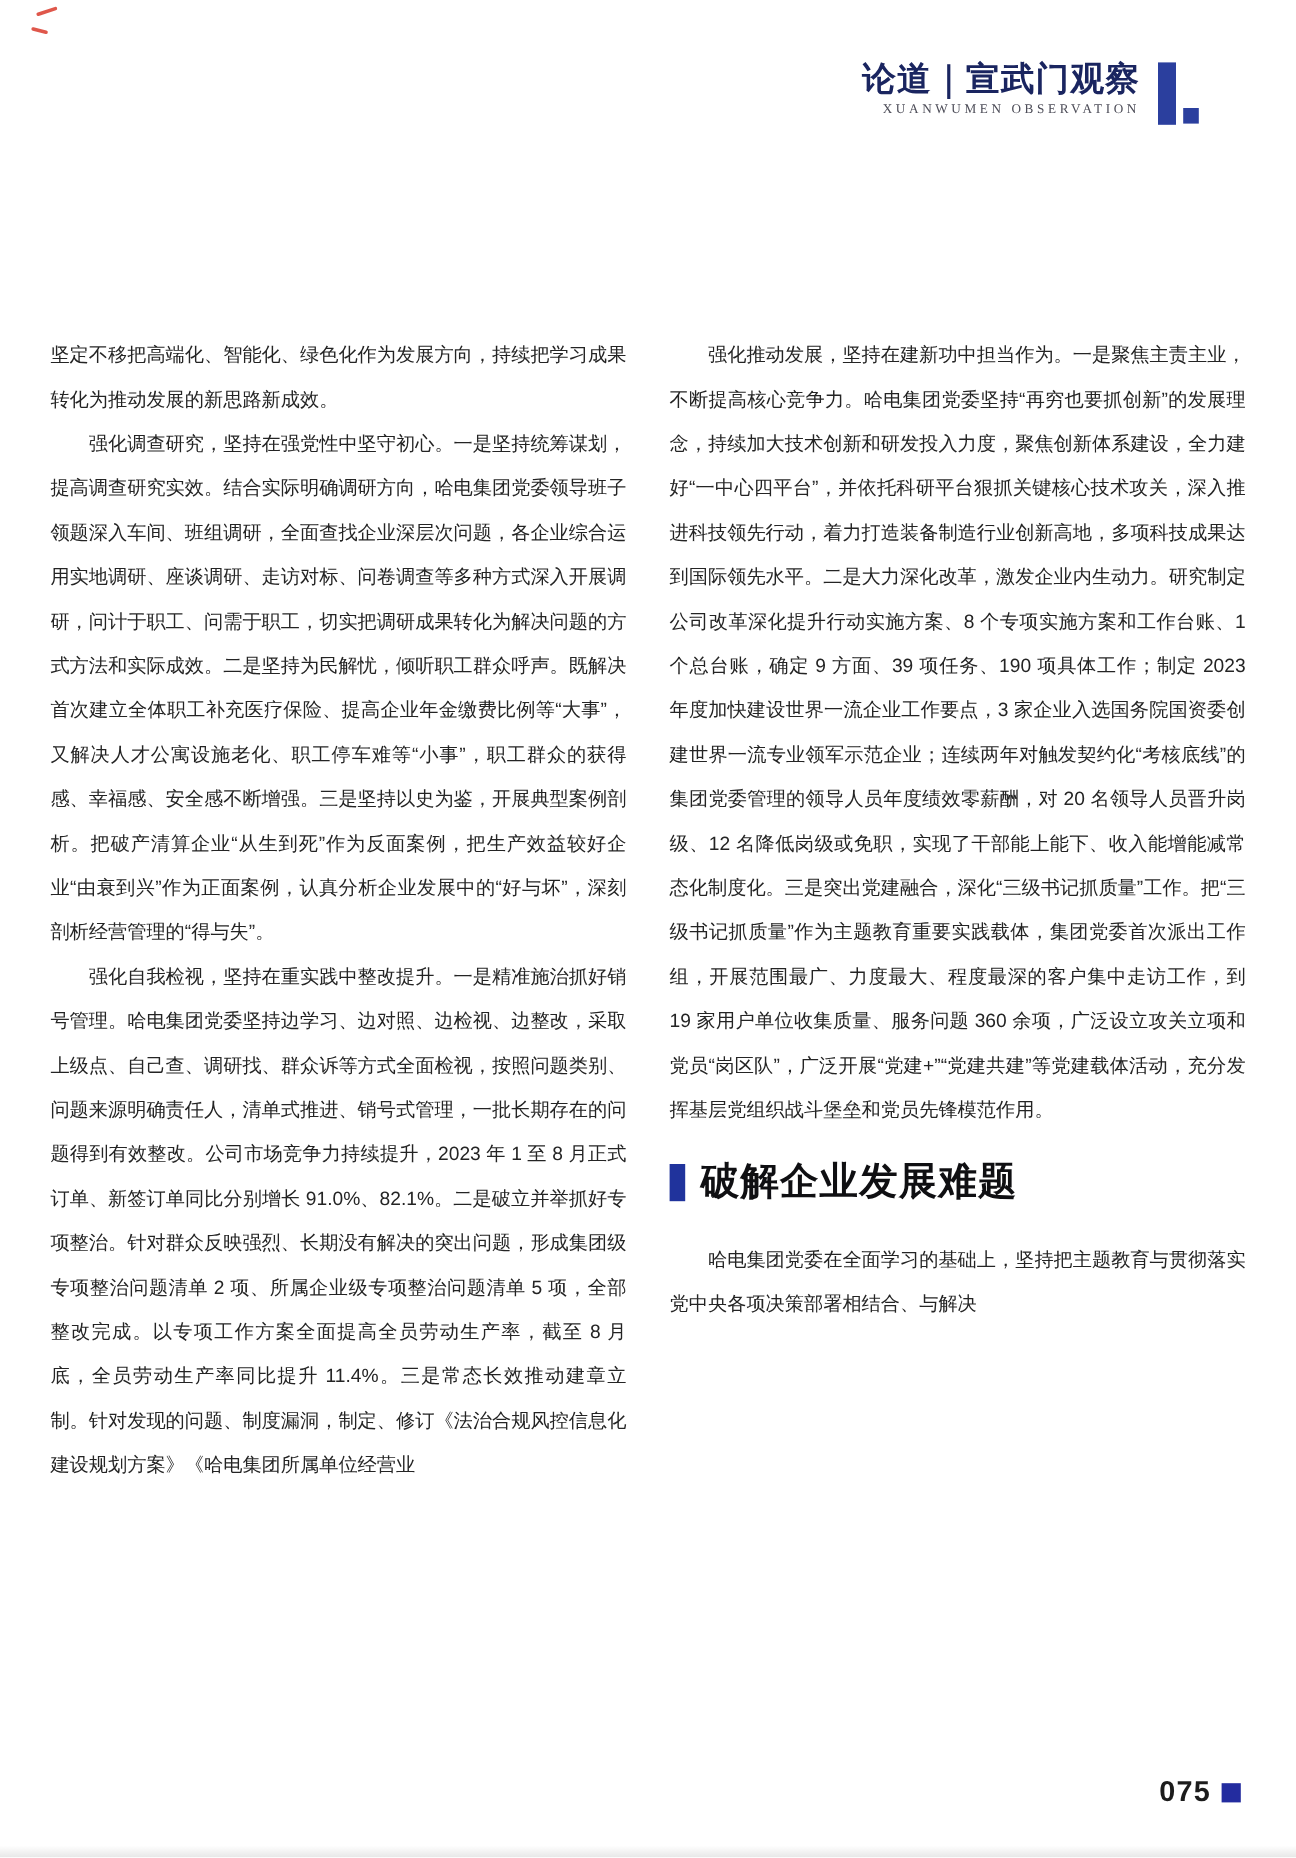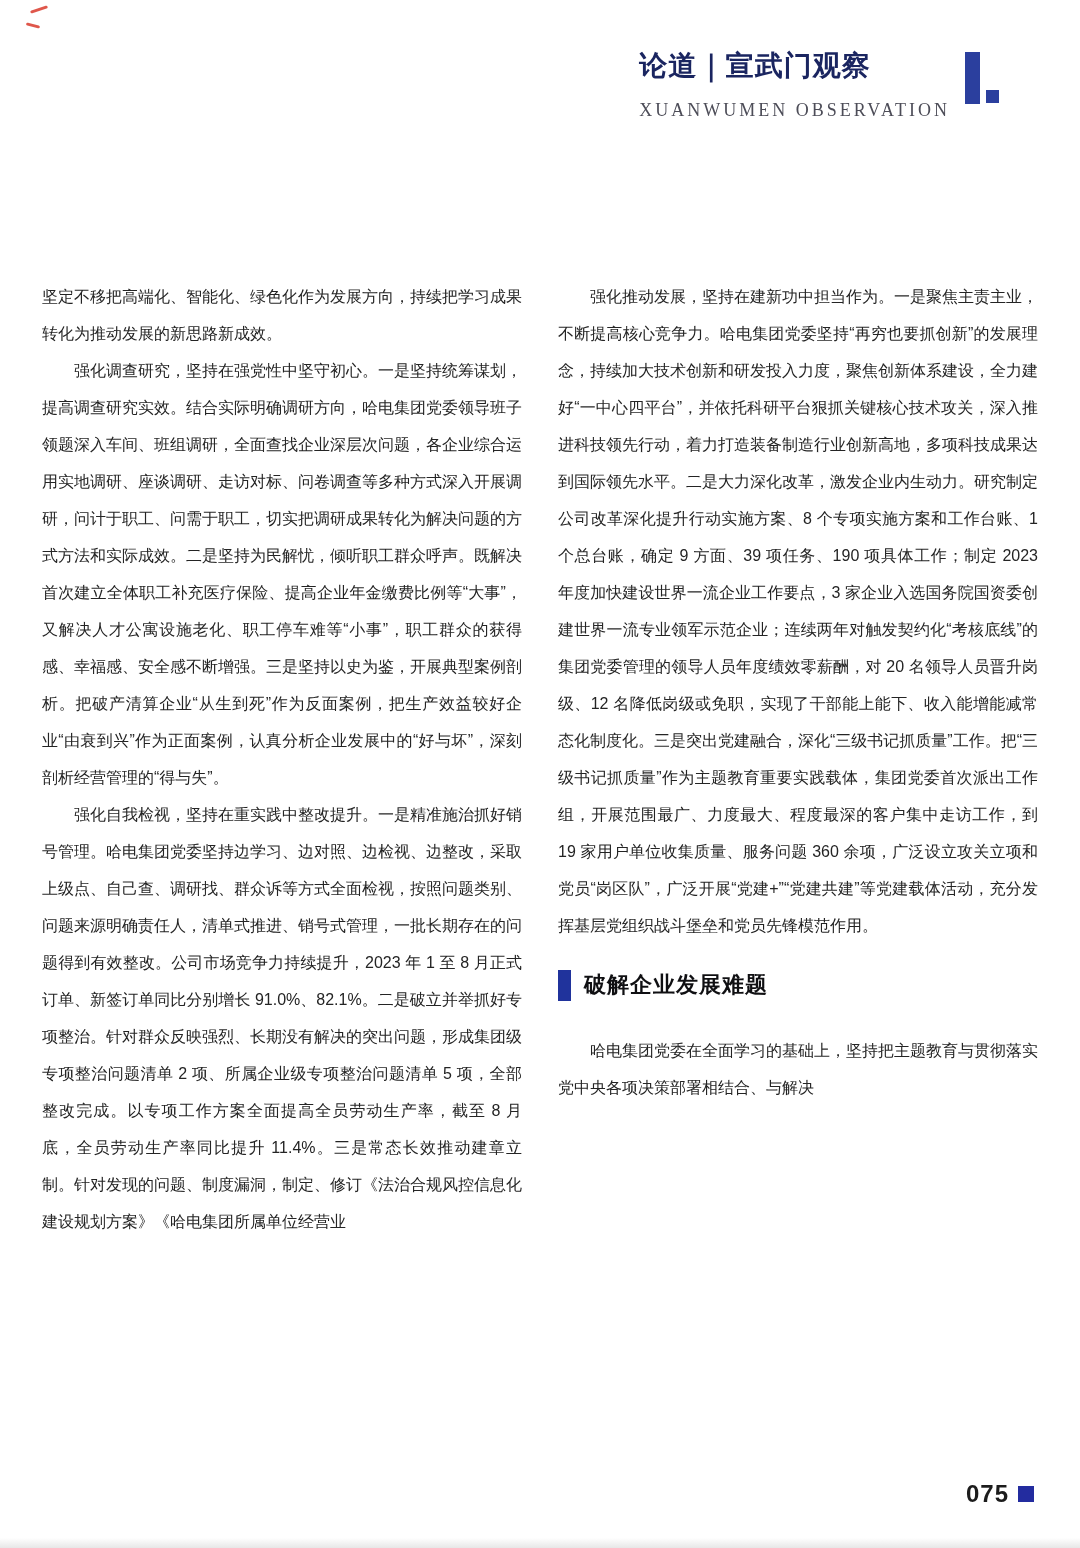--- a/index.html
+++ b/index.html
@@ -22,28 +22,28 @@
     position: absolute; left: 4px; top: 2px; width: 18px; height: 3px;
     background: #d93a2b; transform: rotate(-18deg); border-radius: 2px; opacity: .85;
   }
   .red-mark-2 {
     position: absolute; left: 0px; top: 18px; width: 14px; height: 3px;
     background: #d93a2b; transform: rotate(14deg); border-radius: 2px; opacity: .85;
   }
 
   
   .header { position: absolute; top: 50px; right: 100px; display: flex; align-items: flex-start; }
-  .header-text { text-align: left; }
+  .header-text { text-align: right; }
   .header-title-cn {
     font-size: 28px; font-weight: bold; color: #1a2560;
     letter-spacing: 1px; line-height: 32px;
     font-family: "Liberation Sans", "DejaVu Sans", sans-serif;
   }
   .header-title-en {
-    font-size: 18px; color: #4d4d58; letter-spacing: 3px; margin-top: 18px;
+    font-size: 11px; color: #4d4d58; letter-spacing: 3px; margin-top: 3px;
     font-family: "Liberation Serif", "DejaVu Serif", serif;
   }
   .header-accent { position: relative; width: 15px; margin-left: 15px; height: 56px; }
   .header-bar { position: absolute; left: 0; top: 2px; width: 15px; height: 52px; background: #2b3f9e; }
   .header-square { position: absolute; left: 21px; top: 40px; width: 13px; height: 13px; background: #2b3f9e; }
 
   
   .content {
     position: absolute; top: 278px; left: 42px; width: 996px;
     display: flex; gap: 36px;
@@ -60,21 +60,21 @@
   }
   .body-par.indent { text-indent: 2em; }
 
   
   .section-heading {
     display: flex; align-items: center; gap: 13px;
     margin-top: 23px; height: 36px;
   }
   .section-heading-bar { width: 13px; height: 31px; background: #20339c; }
   .section-heading-text {
-    font-size: 22px; font-weight: bold; color: #0f0f12; letter-spacing: 1px;
+    font-size: 32px; font-weight: bold; color: #0f0f12; letter-spacing: 1px;
   }
   .after-heading { margin-top: 29px; }
 
   
   .footer { position: absolute; top: 1480px; left: 938px; display: flex; align-items: center; }
   .footer-page-number {
     font-size: 24px; font-weight: bold; color: #1c1c1c;
     font-family: "Liberation Sans", "DejaVu Sans", sans-serif; letter-spacing: 1px; padding-left: 28px;
   }
   .footer-square { width: 16px; height: 16px; background: #232c9f; margin-left: 9px; }

